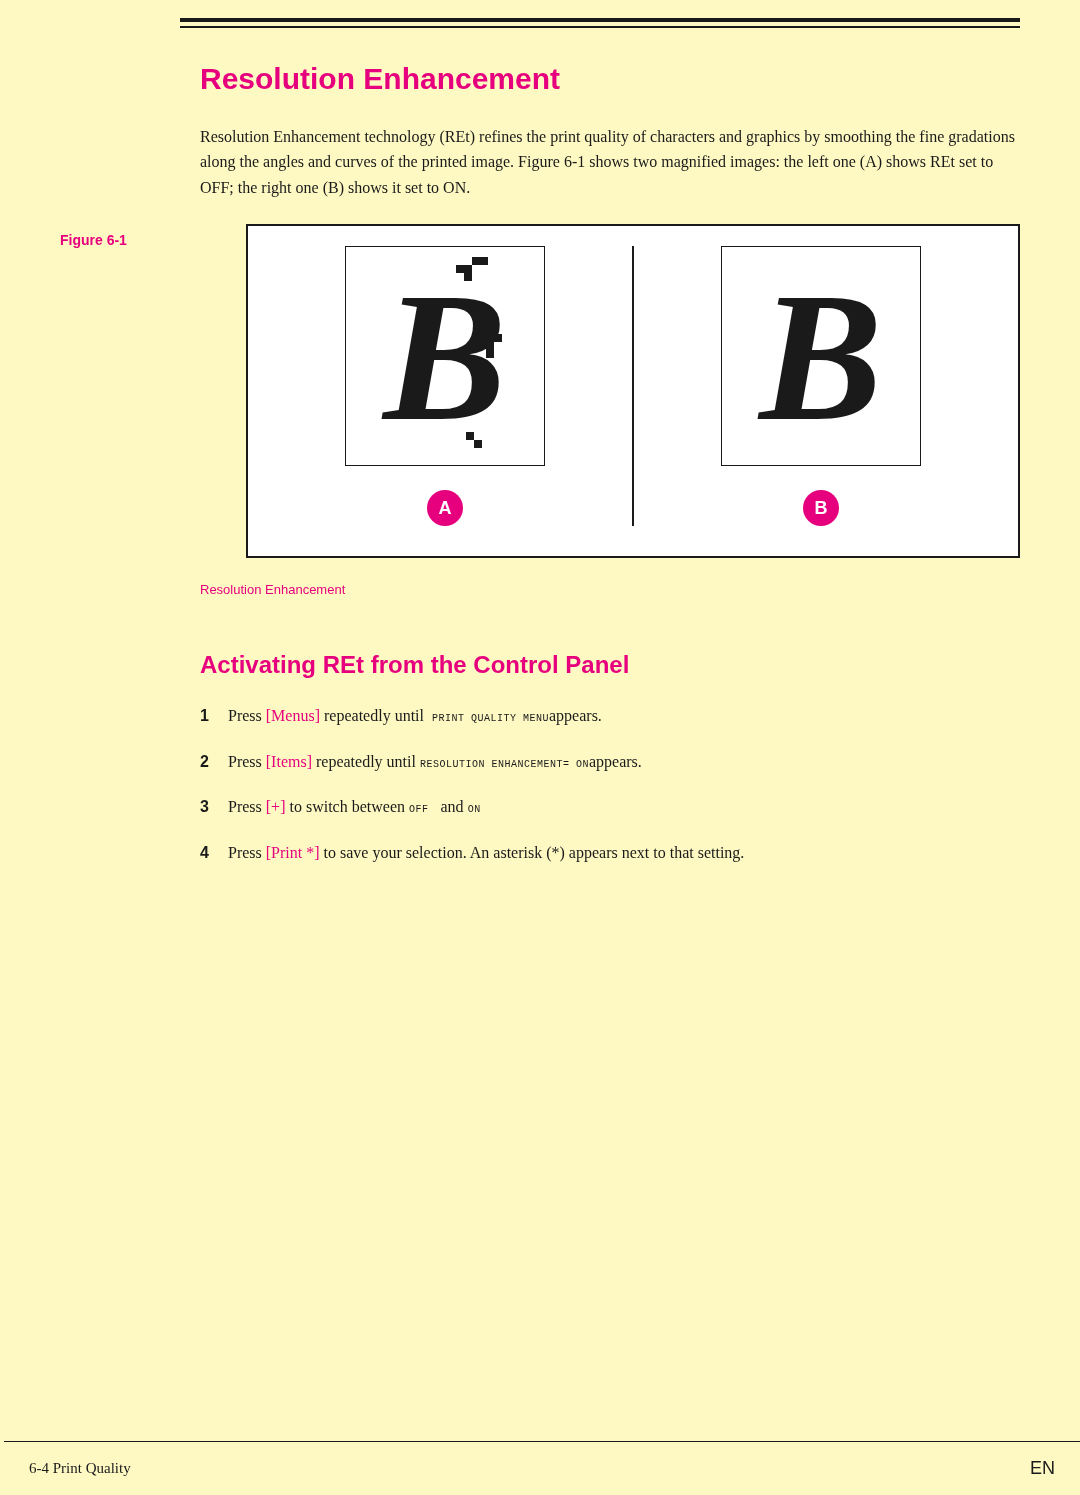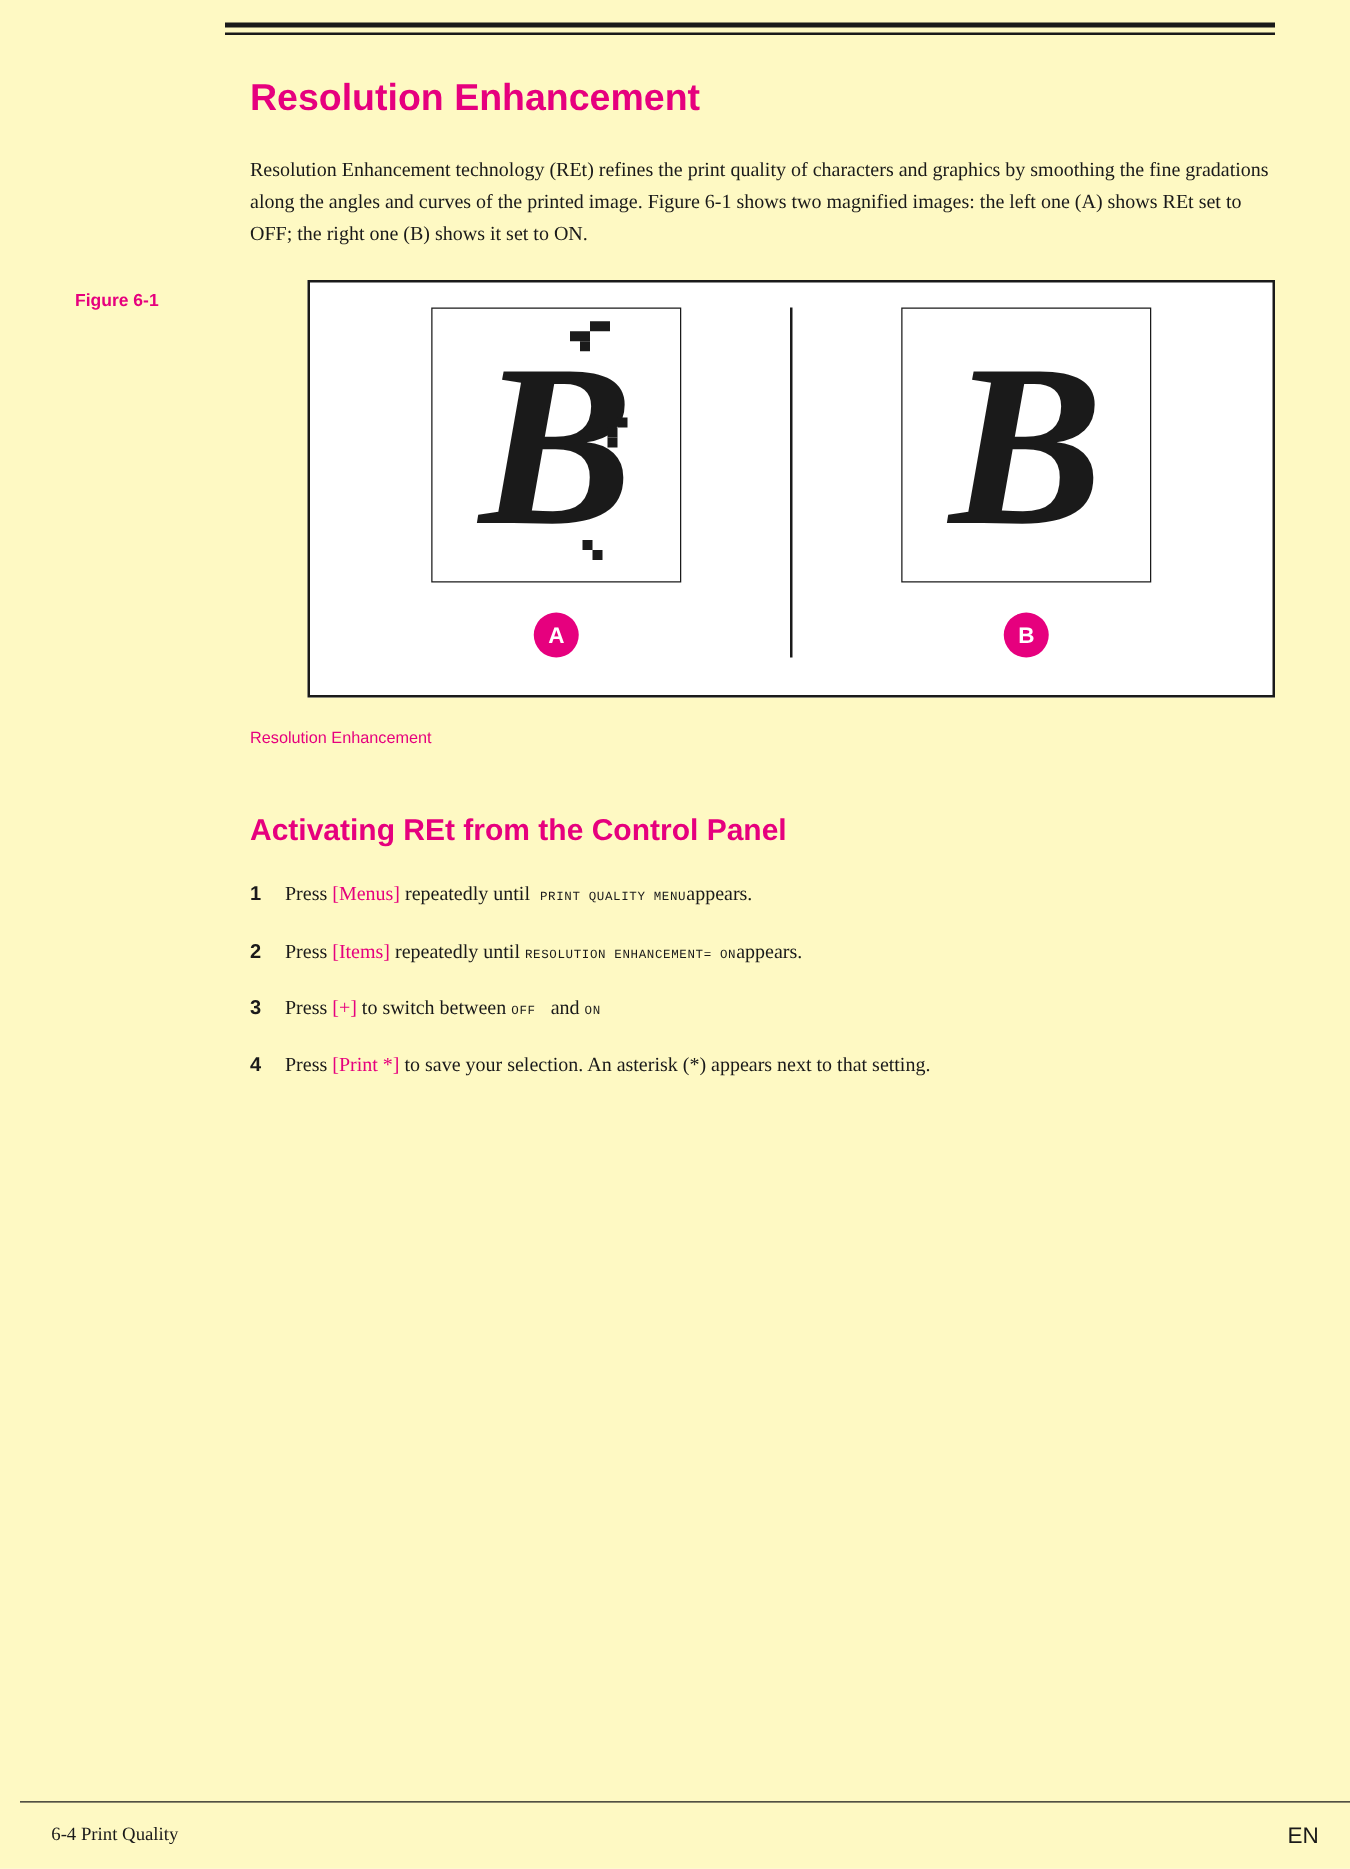--- a/index.html
+++ b/index.html
@@ -227,21 +227,21 @@
       font-family: 'Courier New', Courier, monospace;
       font-size: 10px;
       letter-spacing: 0.5px;
       text-align: right;
     }
 
     
     .page-footer {
       position: absolute;
       bottom: 0;
-      left: 16px;
+      left: 4px;
       right: 0;
       padding: 16px 25px;
       border-top: 1.5px solid #1a1a1a;
       display: flex;
       justify-content: space-between;
       align-items: center;
     }
 
     .footer-left {
       font-size: 15px;

